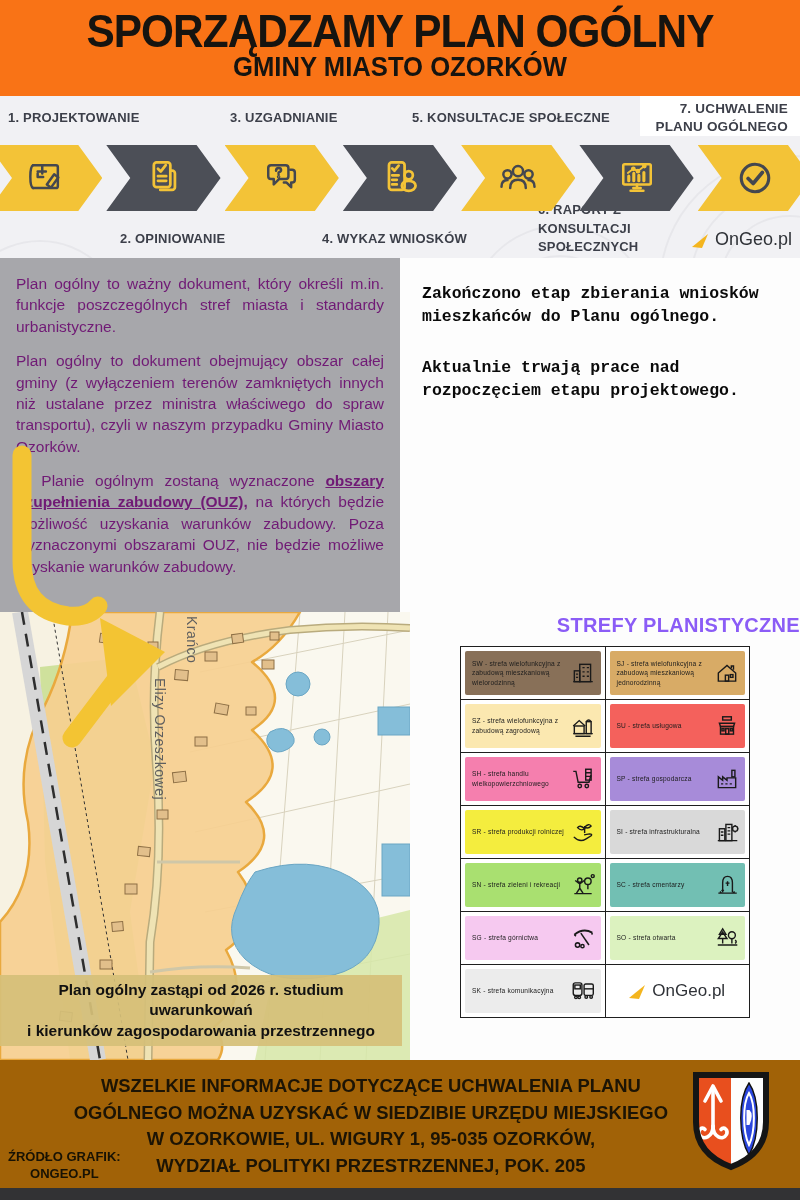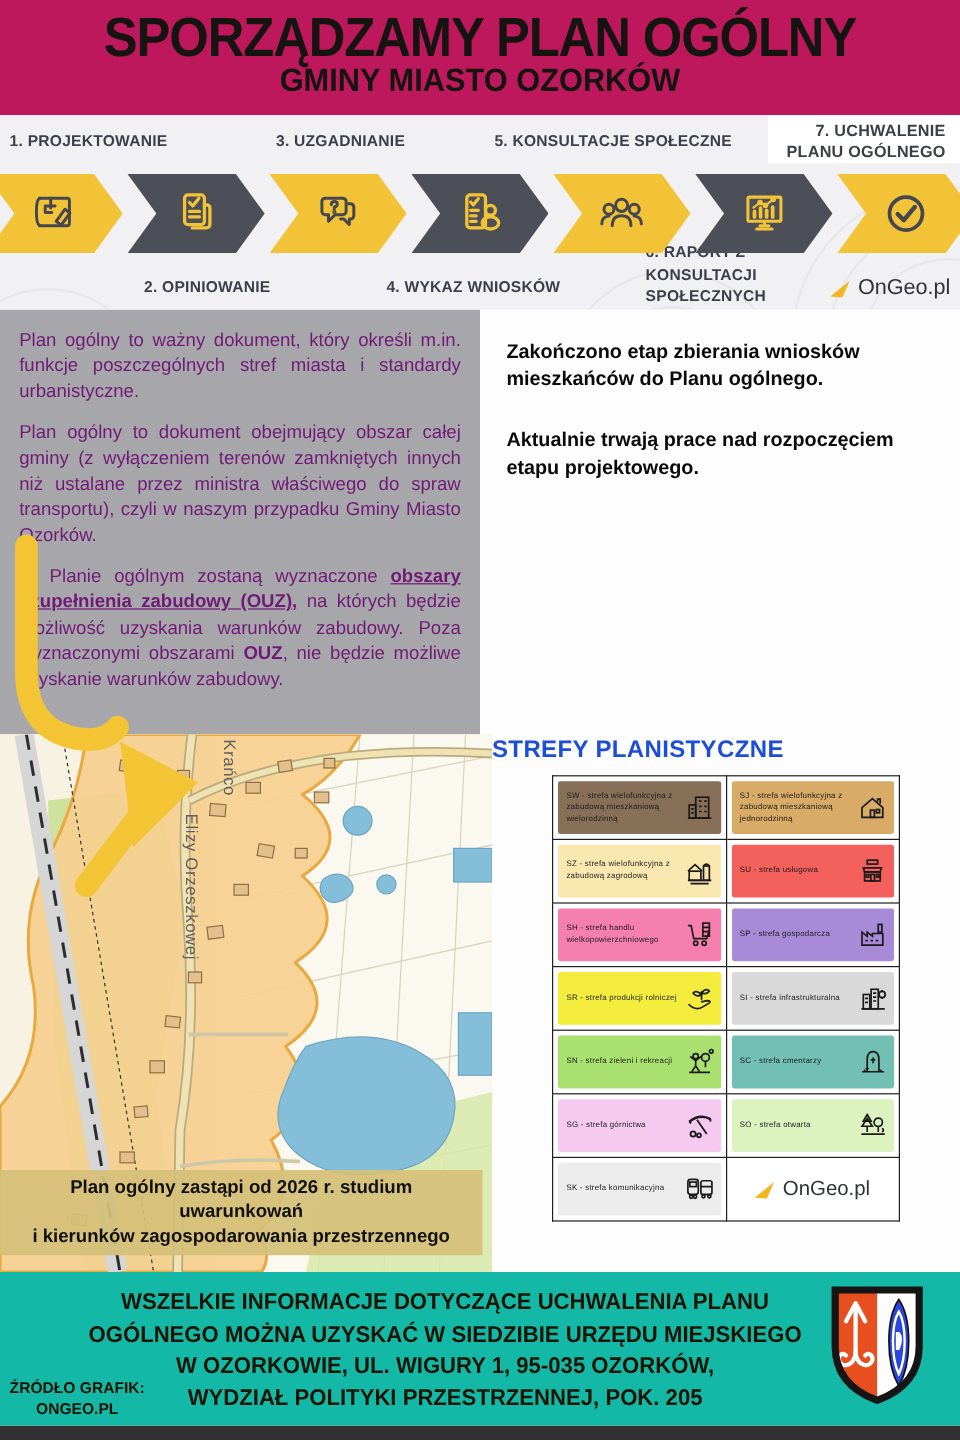--- a/index.html
+++ b/index.html
@@ -1,20 +1,20 @@
 <!DOCTYPE html>
 <html><head>
 <meta charset="utf-8">
 <style>
   * { margin:0; padding:0; box-sizing:border-box; }
   body { font-family:"Liberation Sans", sans-serif; background:#888; }
   .page { position:relative; width:800px; height:1200px; margin:0 auto; background:#fdfdfd; overflow:hidden; }
 
   
-  .header { height:96px; background:#be185d; text-align:center; padding-top:8px; }
+  .header { height:96px; background:#f97316; text-align:center; padding-top:8px; }
   .header .title { font-size:46px; font-weight:800; color:#161410; letter-spacing:-1px;
                    transform:scaleX(0.92); transform-origin:center; line-height:1.0; }
   .header .subtitle { font-size:27px; font-weight:800; color:#161410; letter-spacing:0px;
                       transform:scaleX(0.95); transform-origin:center; margin-top:-2px; }
 
   
   .strip { position:relative; height:162px; background:#f1f1f4; overflow:hidden; }
   .contours { position:absolute; inset:0; opacity:.65; }
   .step-label { position:absolute; font-size:13px; font-weight:700; color:#3c3f49; letter-spacing:.2px; }
   .lbl1 { left:8px;   top:14px; }
@@ -33,51 +33,51 @@
   .chev svg { width:44px; height:44px; }
   .brand { display:flex; align-items:center; gap:5px; font-size:18px; color:#2f3237; }
   .brand-strip { position:absolute; right:8px; bottom:8px; }
   .brand .tri { width:18px; height:16px; }
 
   
   .cols { display:flex; height:354px; }
   .gray-panel { width:400px; background:#a7a7ab; padding:15px 16px 0 16px; }
   .gray-panel p { font-size:15.5px; line-height:1.38; color:#701a75; text-align:justify; margin-bottom:13px; }
   .emph { font-weight:800; text-decoration:underline; }
-  .b { font-weight:700; }
+  .b { font-weight:400; }
   .right-panel { flex:1; background:#fdfdfd; padding:24px 22px 0 22px; }
-  .right-panel p { font-size:16.5px; font-weight:700; line-height:1.42; color:#0a0a0a; margin-bottom:27px; }
+  .right-panel p { font-size:16.5px; font-weight:700; line-height:1.42; color:#0a0a0a; margin-bottom:27px;font-family:Liberation Mono, monospace; }
 
   
   .bottom { display:flex; height:448px; }
   .map-wrap { position:relative; width:410px; height:448px; background:#f7f2e2; }
   .map-wrap svg.mapsvg { position:absolute; inset:0; }
   .street { position:absolute; color:#5f5f5f; font-size:14px; letter-spacing:.5px;
             transform-origin:0 0; transform:rotate(90deg); white-space:nowrap; }
   .street1 { left:168px; top:66px; }
   .street2 { left:200px; top:4px; }
   .map-caption { position:absolute; left:0; bottom:14px; width:402px; background:rgba(213,191,120,.93);
                  text-align:center; font-weight:800; font-size:15.5px; color:#111; line-height:1.32; padding:5px 6px; }
 
   .zones-panel { flex:1; background:#fdfdfd; padding-top:2px; }
-  .zones-title { text-align:left; font-size:20px; font-weight:800; letter-spacing:.3px; color:#1d4ed8; margin-bottom:9px; }
+  .zones-title { text-align:right; font-size:20px; font-weight:800; letter-spacing:.3px; color:#8b5cf6; margin-bottom:9px;padding-left:36px; }
   table.legend { width:290px; margin:0 auto; border-collapse:collapse; background:#fff; }
   table.legend td { border:1.6px solid #1f1f1f; width:50%; height:53px; padding:4px; vertical-align:middle; background:#fff; }
   .chip { height:44px; border-radius:2px; display:flex; align-items:center; justify-content:space-between;
           padding:3px 5px 3px 7px; }
   .chip .zl { flex:1; font-size:6.6px; line-height:1.45; color:#1c1c1c; letter-spacing:.2px; padding-right:3px; }
   .chip svg { width:26px; height:26px; flex:none; }
   .logo-cell { display:flex; align-items:center; justify-content:center; height:44px; }
   .logo-cell .brand { font-size:17px; }
 
   
   .arrow-overlay { position:absolute; left:0; top:440px; width:200px; height:320px; z-index:5; pointer-events:none; }
 
   
-  .footer { position:relative; height:128px; background:#14b8a6; }
+  .footer { position:relative; height:128px; background:#a16207; }
   .footer-text { margin:0 auto; padding:13px 120px 0 60px; text-align:center; font-size:19px; font-weight:700;
                  color:#1c1405; line-height:1.4; transform:scaleX(0.97); transform-origin:center; }
   .source { position:absolute; left:8px; bottom:5px; text-align:center; font-size:13px; font-weight:700;
             color:#171204; line-height:1.3; }
   .crest { position:absolute; right:28px; top:9px; width:82px; height:104px; }
   .darkbar { height:12px; background:#323234; }
 </style>
 </head>
 <body>
 

